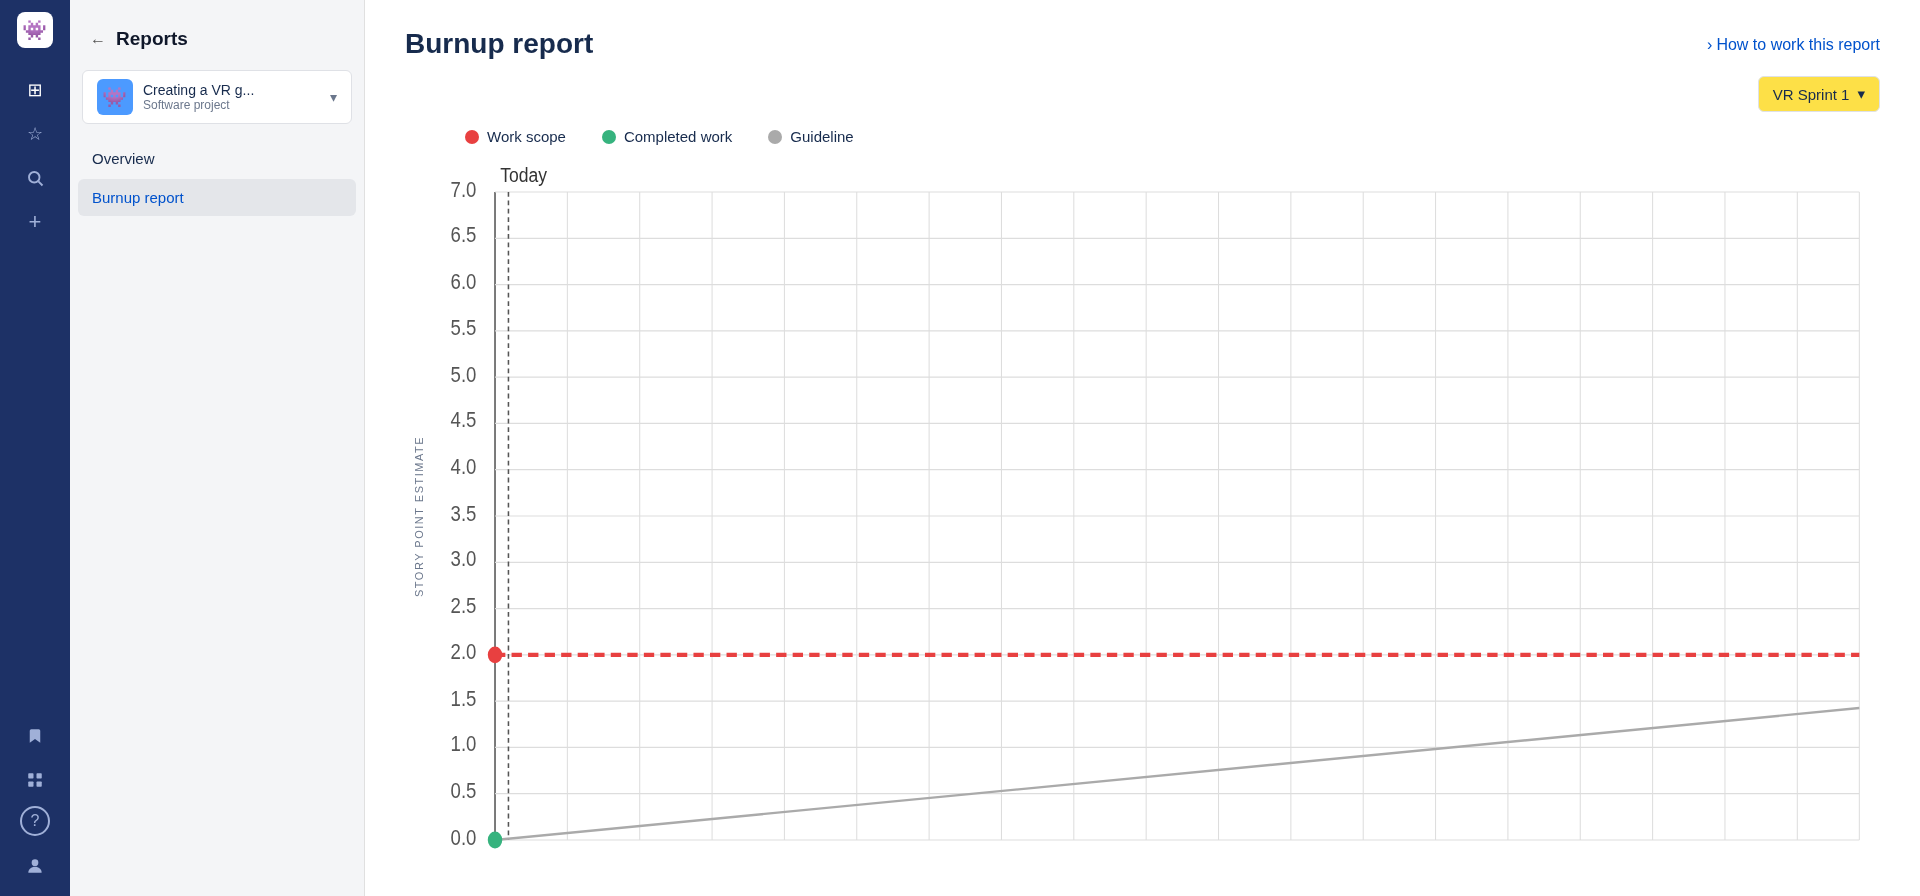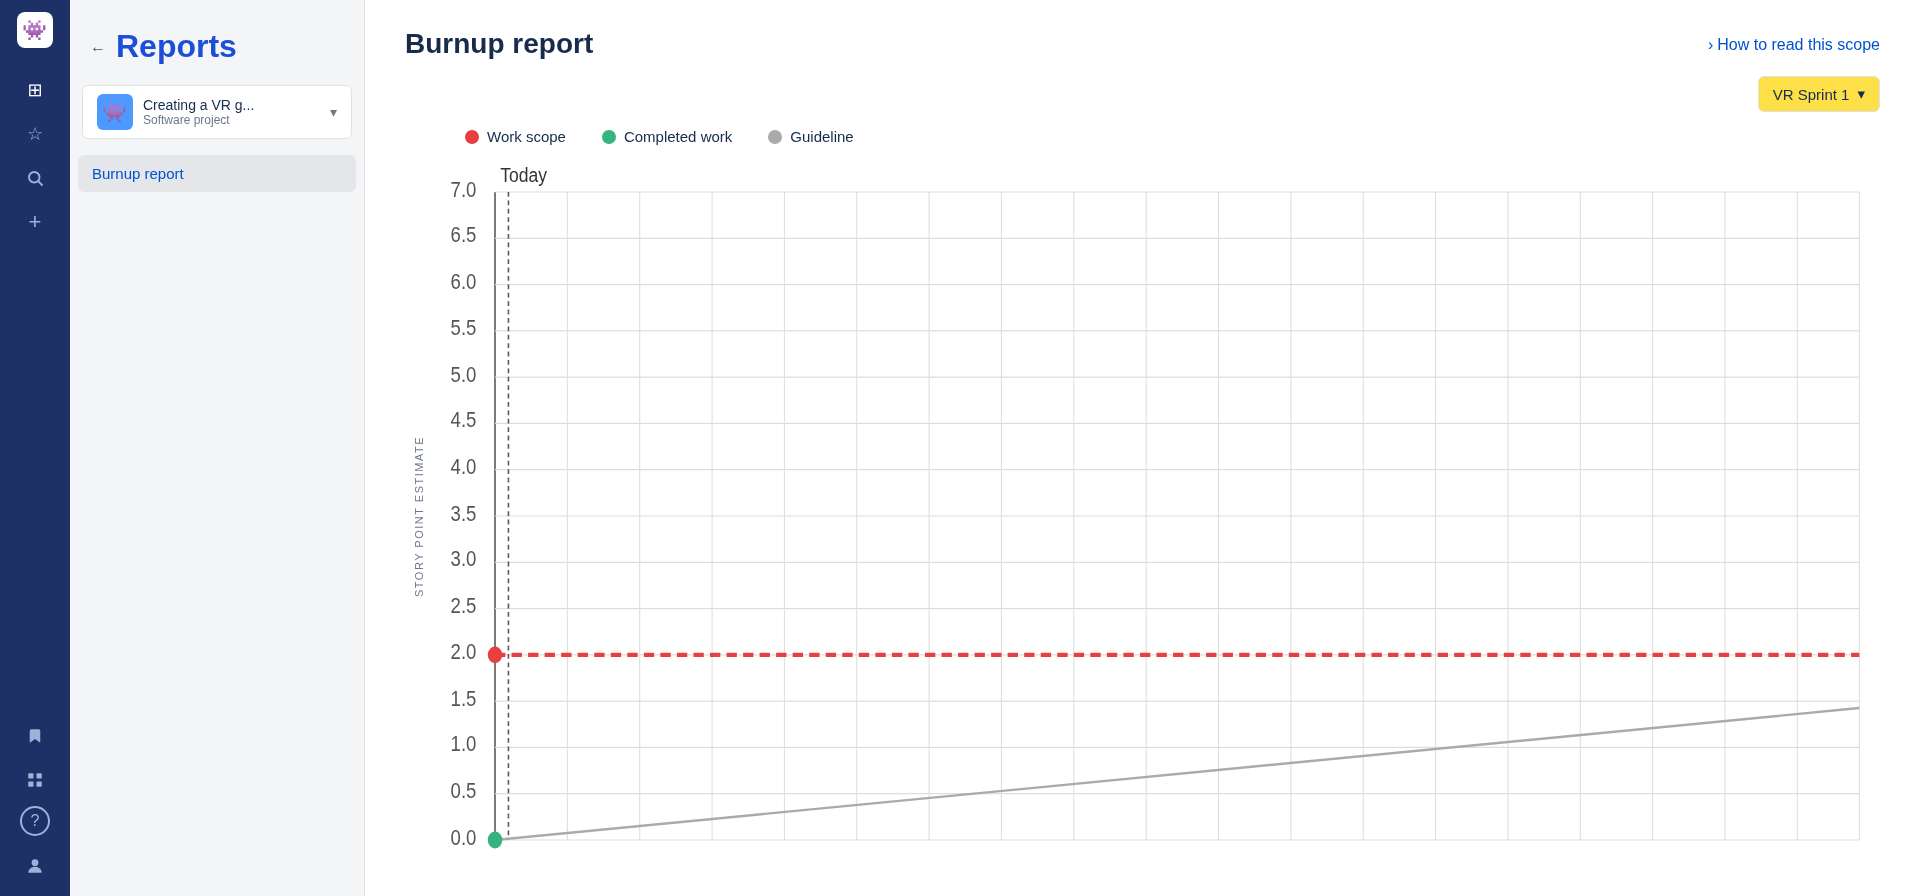--- a/index.html
+++ b/index.html
@@ -50,23 +50,23 @@
       align-items: center;
       padding: 28px 20px 20px 20px;
       gap: 10px;
     }
     .sidebar-back-icon {
       color: #555;
       font-size: 16px;
       cursor: pointer;
     }
     .sidebar-title {
-      font-size: 32px;
+      font-size: 19px;
       font-weight: 600;
-      color: #1d4ed8;
+      color: #0f172a;
     }
     .sidebar-project {
       display: flex;
       align-items: center;
       padding: 8px 14px;
       background: #fff;
       border-radius: 6px;
       margin: 0 12px 16px 12px;
       gap: 10px;
       cursor: pointer;
@@ -240,30 +240,31 @@
   </div>
   <div class="sidebar-project">
     <div class="project-avatar">👾</div>
     <div class="project-info">
       <div class="project-name">Creating a VR g...</div>
       <div class="project-type">Software project</div>
     </div>
     <span class="project-chevron">▾</span>
   </div>
   <nav class="sidebar-nav">
+    <div class="sidebar-nav-item">Overview</div>
     <div class="sidebar-nav-item active">Burnup report</div>
   </nav>
 </div>
 
 <div class="main-content">
   <div class="main-header">
     <h1 class="page-title">Burnup report</h1>
     <div class="how-to-read">
       <span>›</span>
-      <span>How to read this scope</span>
+      <span>How to work this report</span>
     </div>
   </div>
 
   <div class="chart-container">
     <div class="chart-controls">
       <div class="sprint-dropdown">
         <span>VR Sprint 1</span>
         <span>▾</span>
       </div>
     </div>

